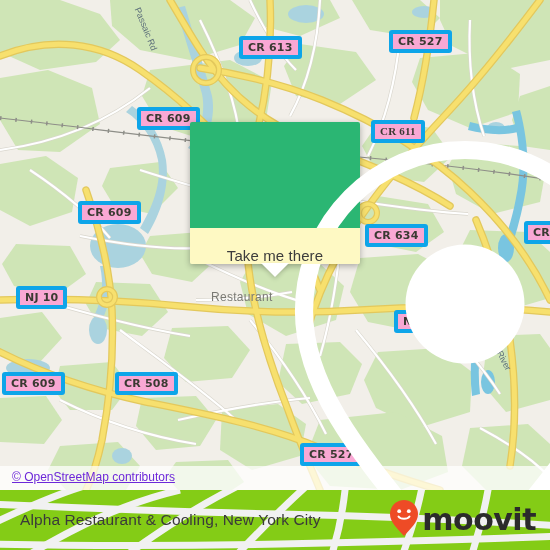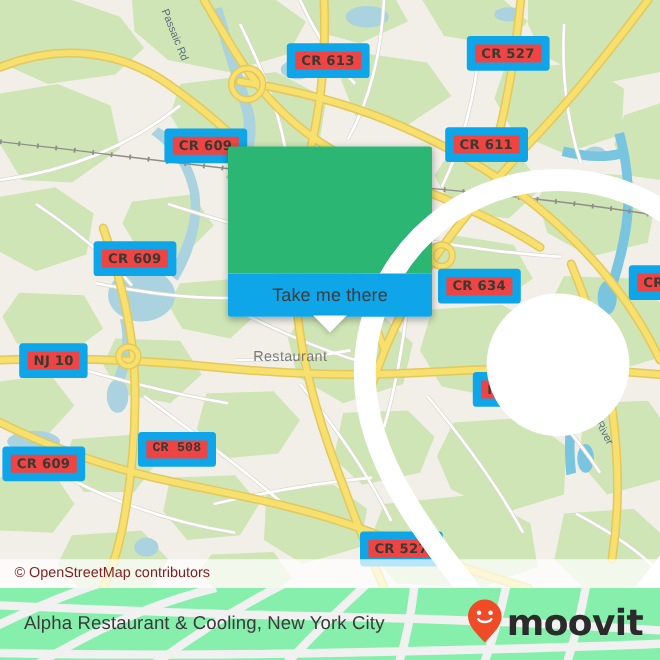--- a/index.html
+++ b/index.html
@@ -31,22 +31,22 @@
     position: absolute;
     left: 0; top: 0;
     width: 550px;
     height: 490px;
     display: block;
   }
 
   
   .shield {
     position: absolute;
-    background: #ef4444;
-    border: 7px solid #0ea5e9;
+    background: #f9a8d4;
+    border: 4px solid #0ea5e9;
     border-radius: 3px;
     color: #3a3a32;
     font-size: 11px;
     font-weight: bold;
     line-height: 15px;
     height: 15px;
     padding: 0 5px;
     white-space: nowrap;
     box-sizing: content-box;
     letter-spacing: 0.2px;
@@ -83,24 +83,24 @@
   }
   .card-top {
     background: #2bb673;
     height: 106px;
     border-radius: 2px 2px 0 0;
     display: flex;
     align-items: center;
     justify-content: center;
   }
   .card-bottom {
-    background: #0ea5e9;
+    background: #fef9c3;
     height: 36px;
     display: flex;
-    align-items: center;
+    align-items: flex-end;
     justify-content: center;
     border-radius: 0 0 2px 2px;
     position: relative;
   }
   .card-bottom-label {
     color: #3c3c3c;
     font-size: 15px;
     letter-spacing: 0.1px;
   }
   .card-tail {
@@ -123,32 +123,33 @@
     width: 550px;
     height: 24px;
     background: rgba(255,255,255,0.72);
     z-index: 30;
   }
   .attrib span {
     position: absolute;
     left: 12px;
     top: 4px;
     font-size: 12px;
-    color: #7f1d1d;
+    color: #6d28d9;
     font-family: "Liberation Sans", sans-serif;
+    text-decoration: underline;
   }
 
   
   .footer {
     position: absolute;
     left: 0;
     top: 490px;
     width: 550px;
     height: 60px;
-    background: #86efac;
+    background: #84cc16;
     overflow: hidden;
   }
   .footer svg.pattern {
     position: absolute;
     left: 0; top: 0;
     width: 550px; height: 60px;
   }
   .footer-title {
     position: absolute;
     left: 20px;
@@ -337,28 +338,28 @@
         <circle cx="107" cy="297" r="8"></circle>
         <circle cx="368" cy="213" r="9"></circle>
         <circle cx="504" cy="287" r="9"></circle>
       </g>
     </svg>
 
     <div>
       <div class="shield" style="left:239px; top:36px;">CR 613</div>
       <div class="shield" style="left:389px; top:30px;">CR 527</div>
       <div class="shield" style="left:137px; top:107px;">CR 609</div>
-      <div class="shield" style="left:371px; top:106px;">CR 611</div>
+      <div class="shield" style="left:371px; top:120px;font-family:Liberation Serif, serif;">CR 611</div>
       <div class="shield" style="left:78px;  top:201px;">CR 609</div>
       <div class="shield" style="left:365px; top:224px;">CR 634</div>
       <div class="shield" style="left:524px; top:221px;">CR 6</div>
       <div class="shield" style="left:16px;  top:286px;">NJ 10</div>
       <div class="shield" style="left:394px; top:310px;">NJ 10</div>
       <div class="shield" style="left:2px;   top:372px;">CR 609</div>
-      <div class="shield" style="left:115px; top:360px;font-family:Liberation Mono, monospace;">CR 508</div>
+      <div class="shield" style="left:115px; top:372px;">CR 508</div>
       <div class="shield" style="left:300px; top:443px;">CR 527</div>
     </div>
 
     <div class="place-label" style="left:211px; top:290px;">Restaurant</div>
 
     <div class="river-label" style="left:487px; top:318px; transform:rotate(62deg); transform-origin:0 0;">Rahway River</div>
 
     <div class="river-label" style="left:142px; top:6px; transform:rotate(68deg); transform-origin:0 0;">Passaic Rd</div>
 
     <div class="card">

